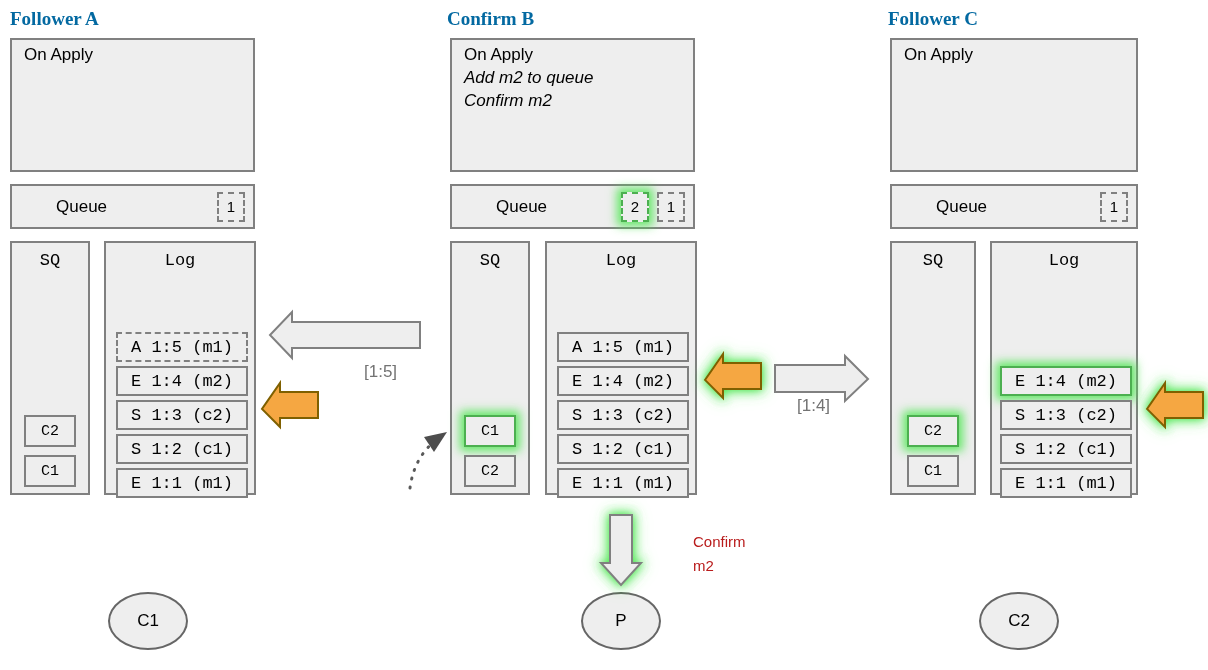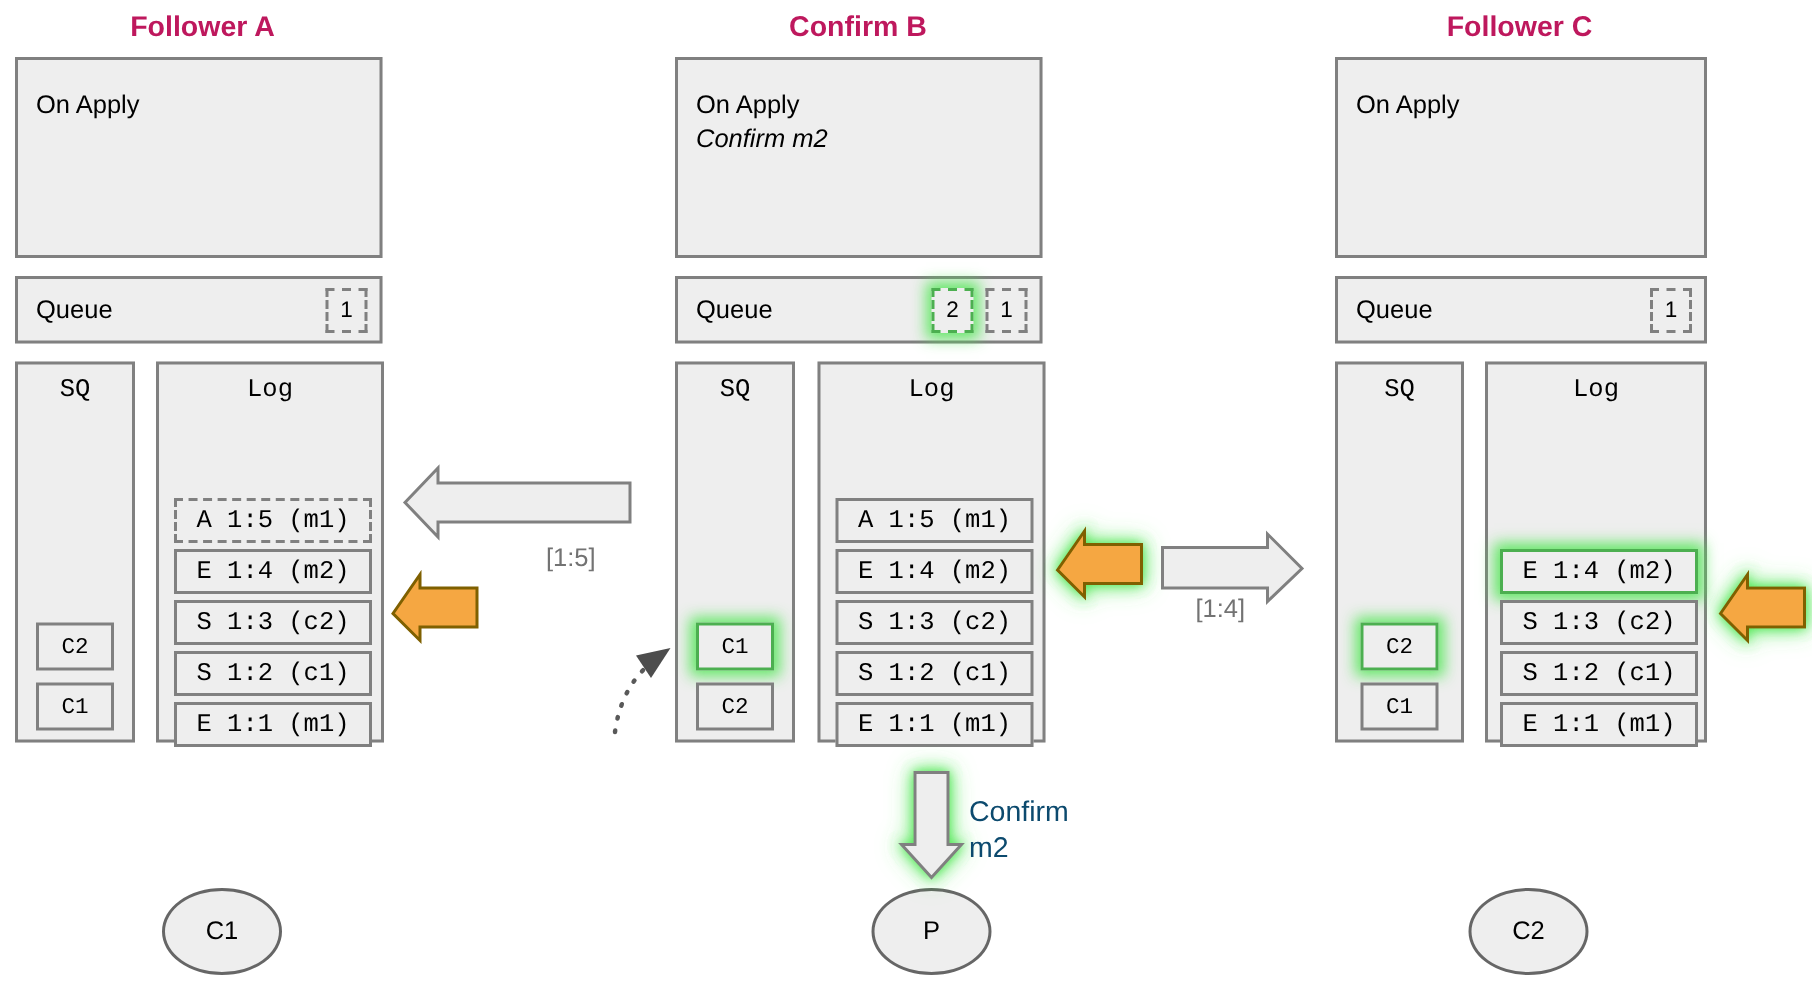--- a/index.html
+++ b/index.html
@@ -2,32 +2,32 @@
 <html><head>
 <meta charset="utf-8">
 <style>
   html,body{margin:0;padding:0;}
   body{
     width:1208px;height:670px;background:#ffffff;position:relative;
     font-family:"Liberation Sans","DejaVu Sans",sans-serif;
     overflow:hidden;
   }
   .node-title{
-    position:absolute;font-weight:bold;font-size:19px;color:#be185d;
-    text-align:center;white-space:nowrap;
+    position:absolute;font-weight:bold;font-size:19px;color:#0369a1;
+    white-space:nowrap;font-family:Liberation Serif, serif;
   }
   .panel{
     position:absolute;background:#eeeeee;border:2px solid #808080;
     box-sizing:border-box;
   }
-  .onapply{padding:18px 12px 0 12px;}
+  .onapply{padding:3px 12px 0 12px;}
   .onapply .line{font-size:17px;color:#000;line-height:23px;white-space:nowrap;}
   .onapply .line.ital{font-style:italic;}
   .queue-panel{display:flex;align-items:center;box-sizing:border-box;}
-  .queue-label{font-size:17px;color:#000;padding-left:12px;flex:1;}
+  .queue-label{font-size:17px;color:#000;padding-left:12px;flex:1;margin-left:32px;}
   .qbox{
     width:28px;height:30px;border:2px dashed #808080;background:#eeeeee;
     display:flex;align-items:center;justify-content:center;
     font-size:15px;color:#000;box-sizing:border-box;margin-right:8px;
     position:relative;
   }
   .glow{
     border-color:#4caf50 !important;
     box-shadow:0 0 9px 4px rgba(76,230,80,0.85);
   }
@@ -51,21 +51,21 @@
     position:absolute;background:#eeeeee;border:2px solid #666666;
     border-radius:50%;display:flex;align-items:center;justify-content:center;
     font-size:17px;color:#000;box-sizing:border-box;
   }
   .arrow-label{
     position:absolute;font-size:17px;color:#737373;white-space:nowrap;
   }
   .svg-layer{position:absolute;left:0;top:0;width:1208px;height:670px;
     pointer-events:none;}
   .confirm-label{
-    position:absolute;font-size:19px;color:#0c4a6e;line-height:24px;
+    position:absolute;font-size:15px;color:#b91c1c;line-height:24px;margin-left:47px;
   }
 </style>
 </head>
 <body>
 
 <div class="node-title" style="left:10px;top:8px;width:250px;">Follower A</div>
 <div class="node-title" style="left:447px;top:8px;width:250px;">Confirm B</div>
 <div class="node-title" style="left:888px;top:8px;width:250px;">Follower C</div>
 
 <div class="panel onapply" style="left:10px;top:38px;width:245px;height:134px;">
@@ -89,20 +89,21 @@
   <div class="entry" style="left:10px;top:123px;width:132px;height:30px;">E 1:4 (m2)</div>
   <div class="entry" style="left:10px;top:157px;width:132px;height:30px;">S 1:3 (c2)</div>
   <div class="entry" style="left:10px;top:191px;width:132px;height:30px;">S 1:2 (c1)</div>
   <div class="entry" style="left:10px;top:225px;width:132px;height:30px;">E 1:1 (m1)</div>
 </div>
 
 <div class="ellipse" style="left:108px;top:592px;width:80px;height:58px;">C1</div>
 
 <div class="panel onapply" style="left:450px;top:38px;width:245px;height:134px;">
   <div class="line">On Apply</div>
+  <div class="line ital">Add m2 to queue</div>
   <div class="line ital">Confirm m2</div>
 </div>
 
 <div class="panel queue-panel" style="left:450px;top:184px;width:245px;height:45px;">
   <div class="queue-label">Queue</div>
   <div class="qbox glow">2</div>
   <div class="qbox">1</div>
 </div>
 
 <div class="panel sq-panel" style="left:450px;top:241px;width:80px;height:254px;">

